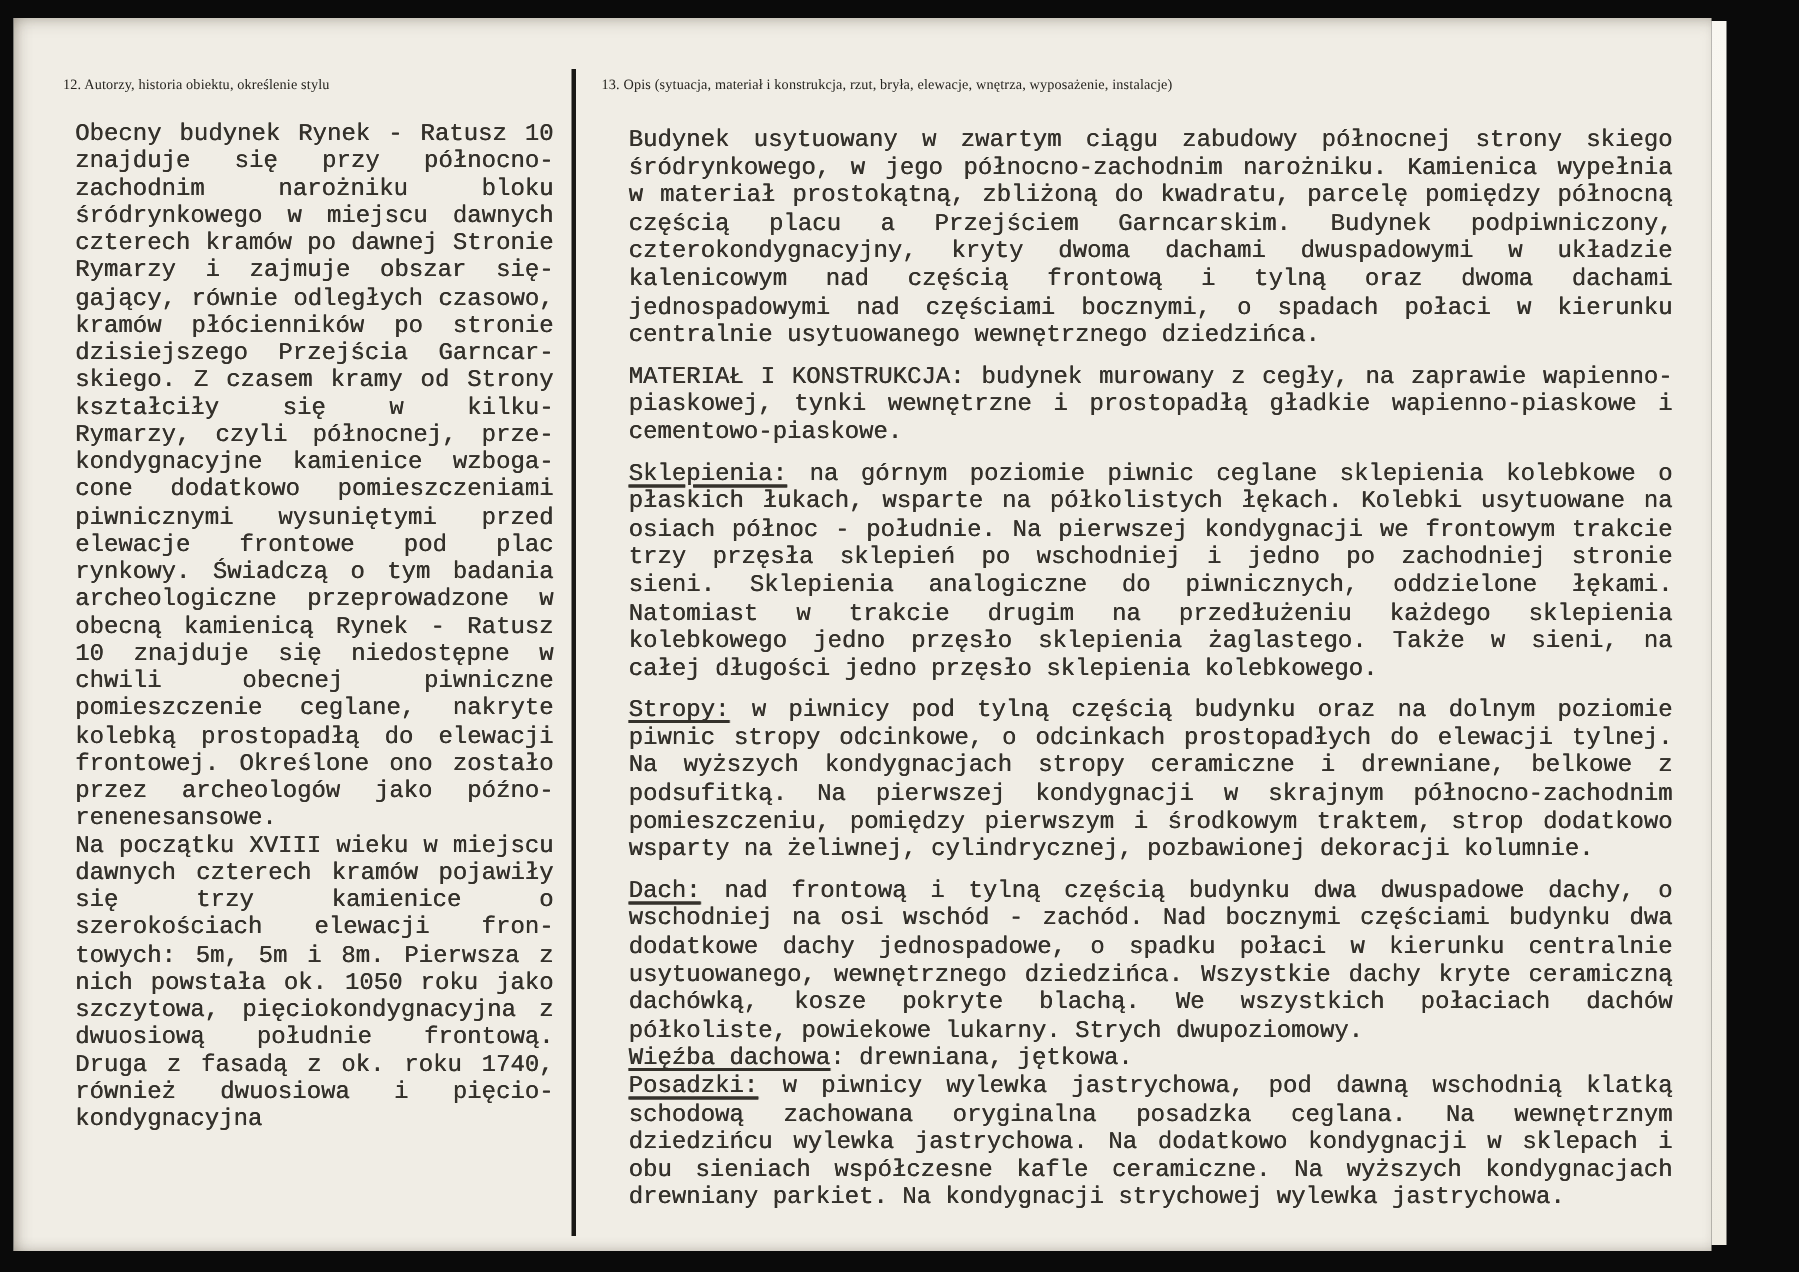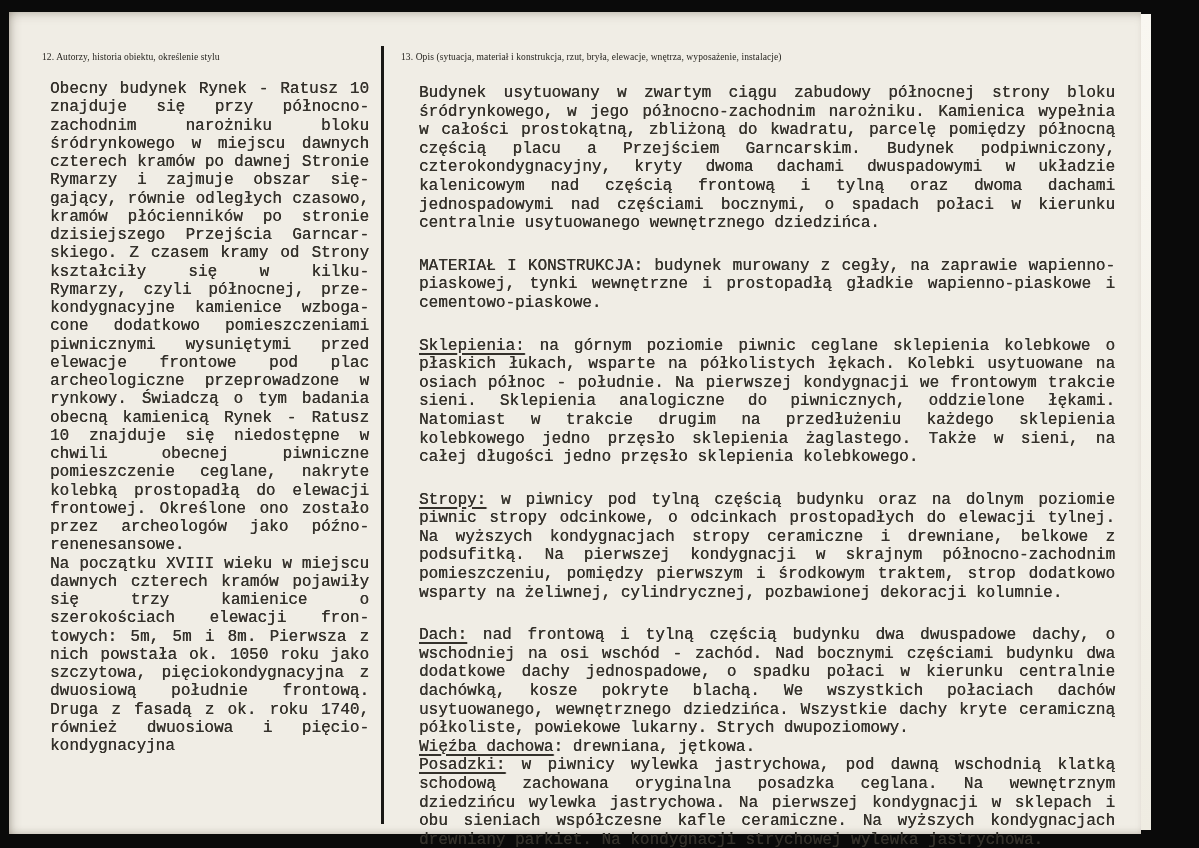--- a/index.html
+++ b/index.html
@@ -15,21 +15,21 @@
   .divider{position:absolute;left:372px;top:34px;width:3px;height:778px;background:#191815;}
   .hdr{position:absolute;top:40px;font-family:"Liberation Serif","DejaVu Serif",serif;
        font-size:9.5px;color:#26241f;white-space:nowrap;letter-spacing:.1px;}
   .hdr-left{left:33px;}
   .hdr-right{left:392px;}
   .col{position:absolute;color:var(--ink,#34312b);font-size:16px;
        text-shadow:.25px 0 0 currentColor;}
   .col-left{left:41px;top:68px;width:319px;line-height:18.25px;}
   .col-right{left:410px;top:72px;width:696px;line-height:18.6px;}
   .para{margin:0;}
-  .para.gap{margin-top:24px;}
+  .para.gap{margin-top:9px;}
   .line{text-align:justify;text-align-last:justify;white-space:normal;}
   .line.last{text-align-last:auto;}
   .u{text-decoration:underline;text-underline-offset:3px;text-decoration-thickness:1.5px;}
 </style>
 </head>
 <body style="background: rgb(10, 10, 10);">
 
 <div class="stage">
   <div class="paper">
     <div class="hdr hdr-left">12. Autorzy, historia obiektu, określenie stylu</div>
@@ -46,22 +46,22 @@
           <div class="line">gający, równie odległych czasowo,</div>
           <div class="line">kramów płócienników po stronie</div>
           <div class="line">dzisiejszego Przejścia Garncar-</div>
           <div class="line">skiego. Z czasem kramy od Strony</div>
           <div class="line">kształciły się w kilku-</div>
           <div class="line">Rymarzy, czyli północnej, prze-</div>
           <div class="line">kondygnacyjne kamienice wzboga-</div>
           <div class="line">cone dodatkowo pomieszczeniami</div>
           <div class="line">piwnicznymi wysuniętymi przed</div>
           <div class="line">elewacje frontowe pod plac</div>
+          <div class="line">rynkowy. Świadczą o tym badania</div>
           <div class="line">archeologiczne przeprowadzone w</div>
-          <div class="line">rynkowy. Świadczą o tym badania</div>
           <div class="line">obecną kamienicą Rynek - Ratusz</div>
           <div class="line">10 znajduje się niedostępne w</div>
           <div class="line">chwili obecnej piwniczne</div>
           <div class="line">pomieszczenie ceglane, nakryte</div>
           <div class="line">kolebką prostopadłą do elewacji</div>
           <div class="line">frontowej. Określone ono zostało</div>
           <div class="line">przez archeologów jako późno-</div>
           <div class="line last">renenesansowe.</div>
         </div>
         <div class="para">
@@ -73,65 +73,66 @@
           <div class="line">nich powstała ok. 1050 roku jako</div>
           <div class="line">szczytowa, pięciokondygnacyjna z</div>
           <div class="line">dwuosiową południe frontową.</div>
           <div class="line">Druga z fasadą z ok. roku 1740,</div>
           <div class="line">również dwuosiowa i pięcio-</div>
           <div class="line last">kondygnacyjna</div>
         </div>
       </div>
     <div class="col col-right" id="col-right">
         <div class="para">
-          <div class="line">Budynek usytuowany w zwartym ciągu zabudowy północnej strony bloku</div>
+          <div class="line">Budynek usytuowany w zwartym ciągu zabudowy północnej strony skiego</div>
           <div class="line">śródrynkowego, w jego północno-zachodnim narożniku. Kamienica wypełnia</div>
-          <div class="line">w całości prostokątną, zbliżoną do kwadratu, parcelę pomiędzy północną</div>
+          <div class="line">w materiał prostokątną, zbliżoną do kwadratu, parcelę pomiędzy północną</div>
           <div class="line">częścią placu a Przejściem Garncarskim. Budynek podpiwniczony,</div>
           <div class="line">czterokondygnacyjny, kryty dwoma dachami dwuspadowymi w układzie</div>
           <div class="line">kalenicowym nad częścią frontową i tylną oraz dwoma dachami</div>
           <div class="line">jednospadowymi nad częściami bocznymi, o spadach połaci w kierunku</div>
           <div class="line last">centralnie usytuowanego wewnętrznego dziedzińca.</div>
         </div>
         <div class="para gap">
           <div class="line">MATERIAŁ I KONSTRUKCJA: budynek murowany z cegły, na zaprawie wapienno-</div>
           <div class="line">piaskowej, tynki wewnętrzne i prostopadłą gładkie wapienno-piaskowe i</div>
           <div class="line last">cementowo-piaskowe.</div>
         </div>
         <div class="para gap">
           <div class="line"><span class="u">Sklepienia:</span> na górnym poziomie piwnic ceglane sklepienia kolebkowe o</div>
           <div class="line">płaskich łukach, wsparte na półkolistych łękach. Kolebki usytuowane na</div>
           <div class="line">osiach północ - południe. Na pierwszej kondygnacji we frontowym trakcie</div>
+          <div class="line">trzy przęsła sklepień po wschodniej i jedno po zachodniej stronie</div>
           <div class="line">sieni. Sklepienia analogiczne do piwnicznych, oddzielone łękami.</div>
           <div class="line">Natomiast w trakcie drugim na przedłużeniu każdego sklepienia</div>
           <div class="line">kolebkowego jedno przęsło sklepienia żaglastego. Także w sieni, na</div>
           <div class="line last">całej długości jedno przęsło sklepienia kolebkowego.</div>
         </div>
         <div class="para gap">
           <div class="line"><span class="u">Stropy:</span> w piwnicy pod tylną częścią budynku oraz na dolnym poziomie</div>
           <div class="line">piwnic stropy odcinkowe, o odcinkach prostopadłych do elewacji tylnej.</div>
           <div class="line">Na wyższych kondygnacjach stropy ceramiczne i drewniane, belkowe z</div>
           <div class="line">podsufitką. Na pierwszej kondygnacji w skrajnym północno-zachodnim</div>
           <div class="line">pomieszczeniu, pomiędzy pierwszym i środkowym traktem, strop dodatkowo</div>
           <div class="line last">wsparty na żeliwnej, cylindrycznej, pozbawionej dekoracji kolumnie.</div>
         </div>
         <div class="para gap">
           <div class="line"><span class="u">Dach:</span> nad frontową i tylną częścią budynku dwa dwuspadowe dachy, o</div>
           <div class="line">wschodniej na osi wschód - zachód. Nad bocznymi częściami budynku dwa</div>
           <div class="line">dodatkowe dachy jednospadowe, o spadku połaci w kierunku centralnie</div>
+          <div class="line">usytuowanego, wewnętrznego dziedzińca. Wszystkie dachy kryte ceramiczną</div>
           <div class="line">dachówką, kosze pokryte blachą. We wszystkich połaciach dachów</div>
-          <div class="line">usytuowanego, wewnętrznego dziedzińca. Wszystkie dachy kryte ceramiczną</div>
           <div class="line last">półkoliste, powiekowe lukarny. Strych dwupoziomowy.</div>
         </div>
         <div class="para">
           <div class="line last"><span class="u">Więźba dachowa</span>: drewniana, jętkowa.</div>
         </div>
         <div class="para">
           <div class="line"><span class="u">Posadzki:</span> w piwnicy wylewka jastrychowa, pod dawną wschodnią klatką</div>
           <div class="line">schodową zachowana oryginalna posadzka ceglana. Na wewnętrznym</div>
-          <div class="line">dziedzińcu wylewka jastrychowa. Na pierwszej kondygnacji w sklepach i</div>
+          <div class="line">dziedzińcu wylewka jastrychowa. Na dodatkowo kondygnacji w sklepach i</div>
           <div class="line">obu sieniach współczesne kafle ceramiczne. Na wyższych kondygnacjach</div>
           <div class="line last">drewniany parkiet. Na kondygnacji strychowej wylewka jastrychowa.</div>
         </div>
       </div>
   </div>
   <div class="page-edge"></div>
 </div>
 
 </body></html>

